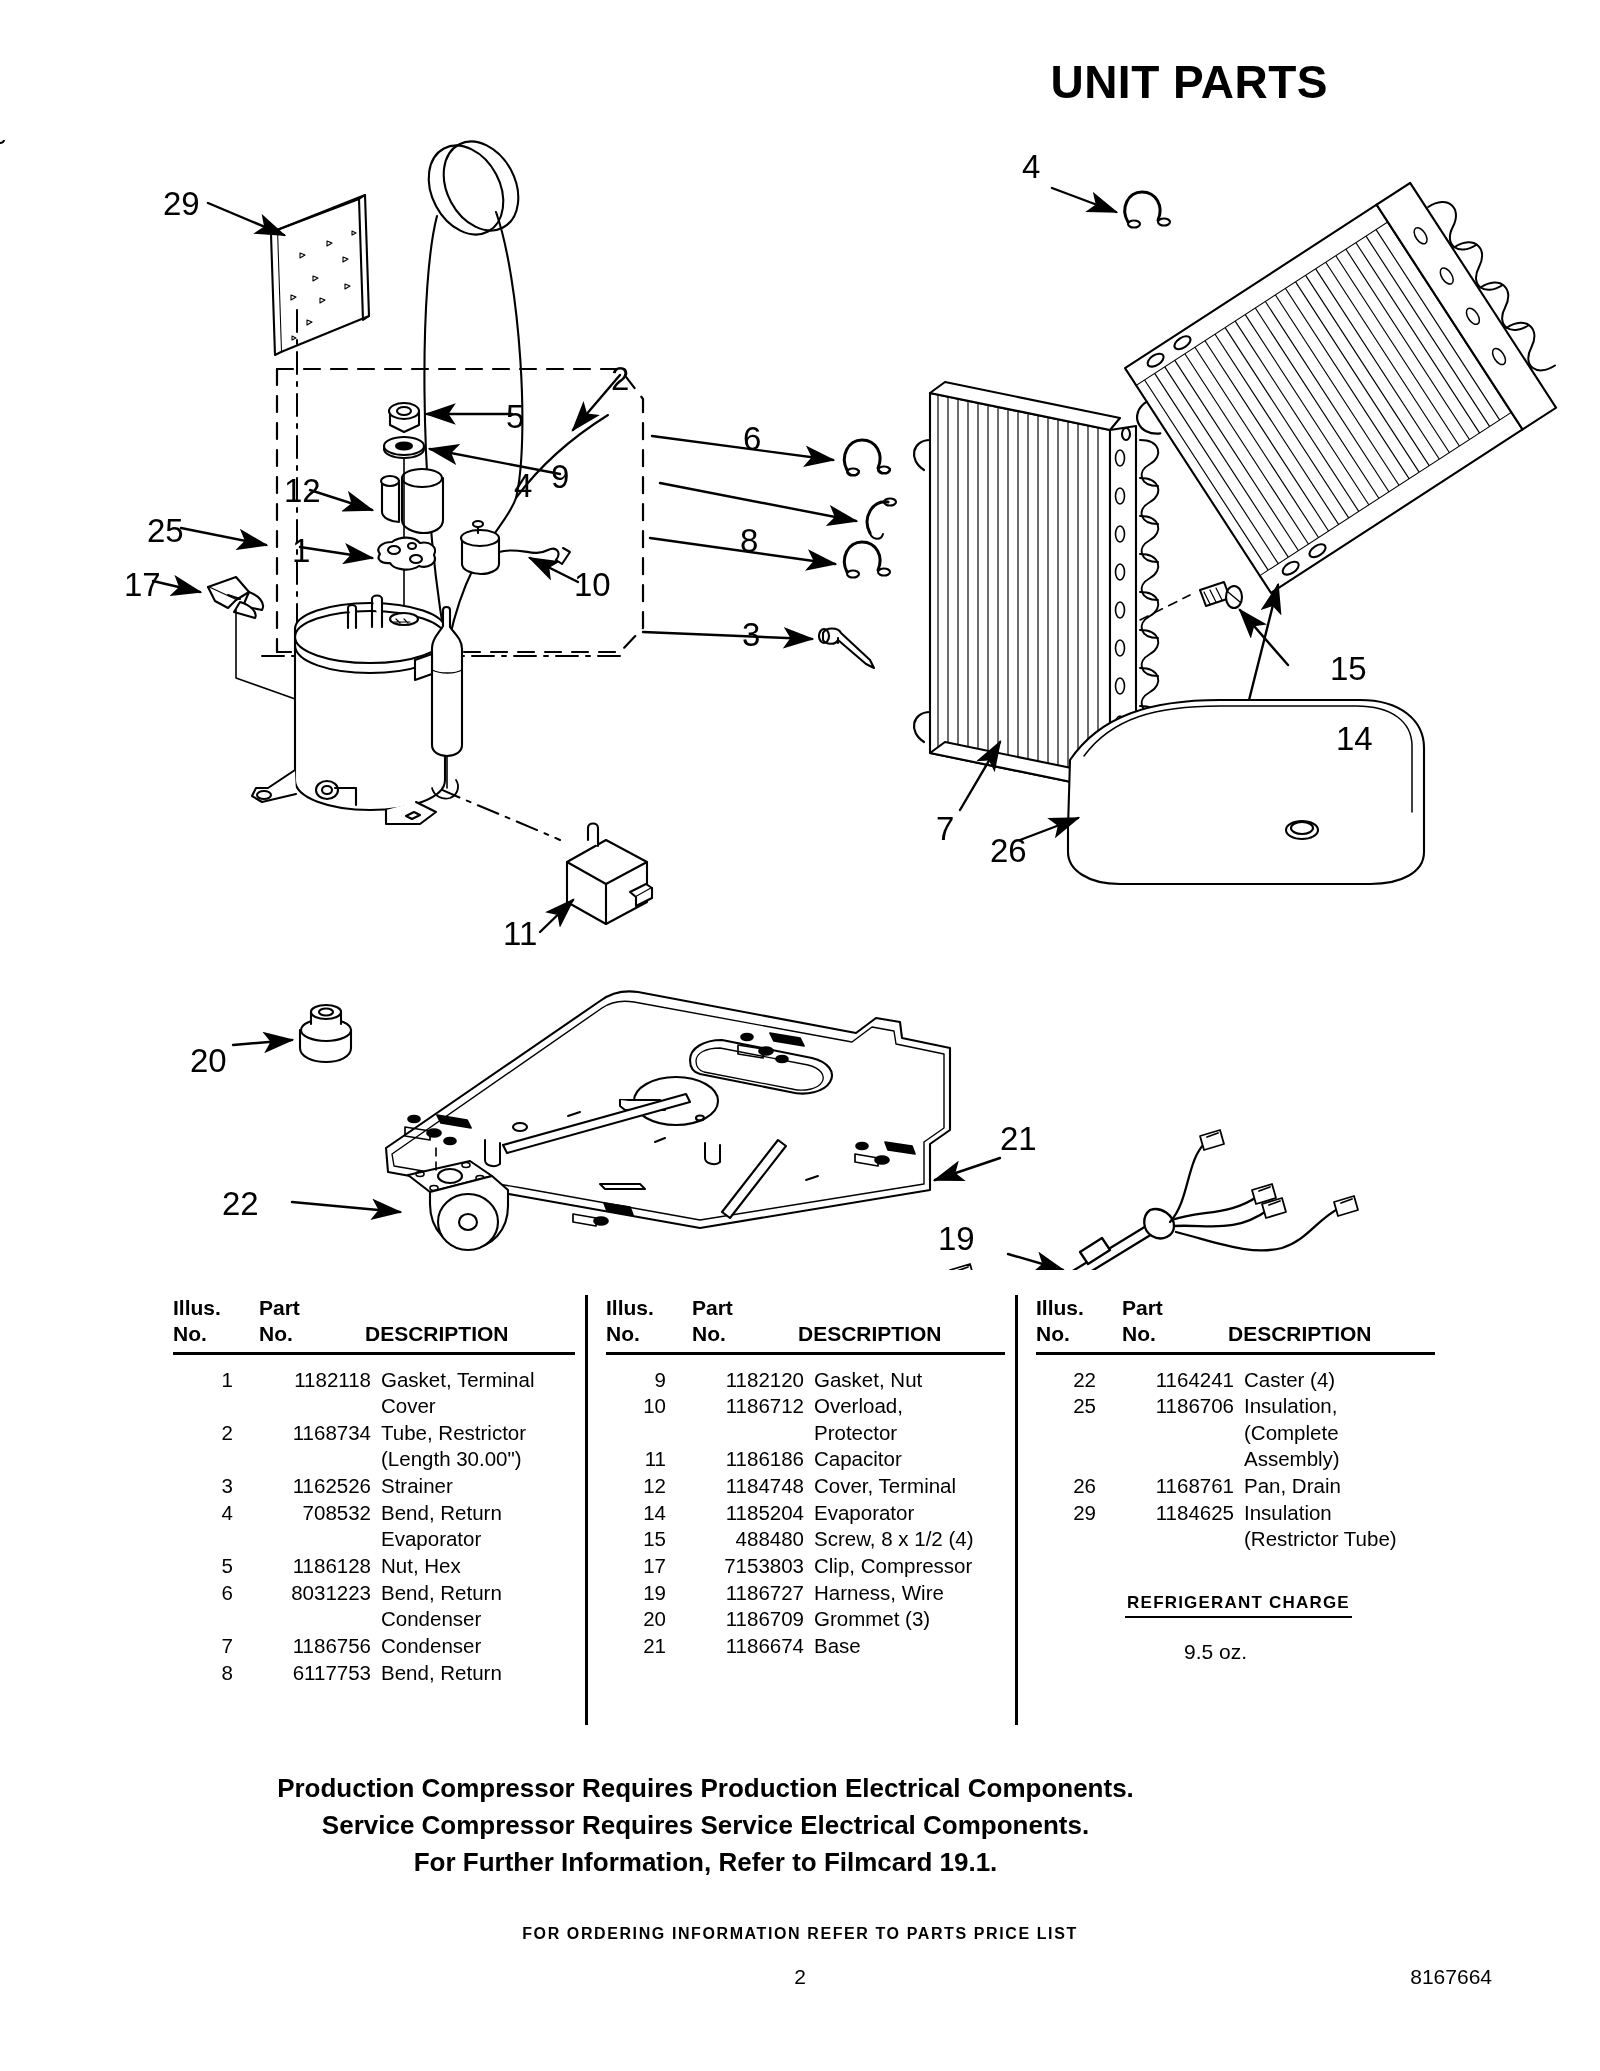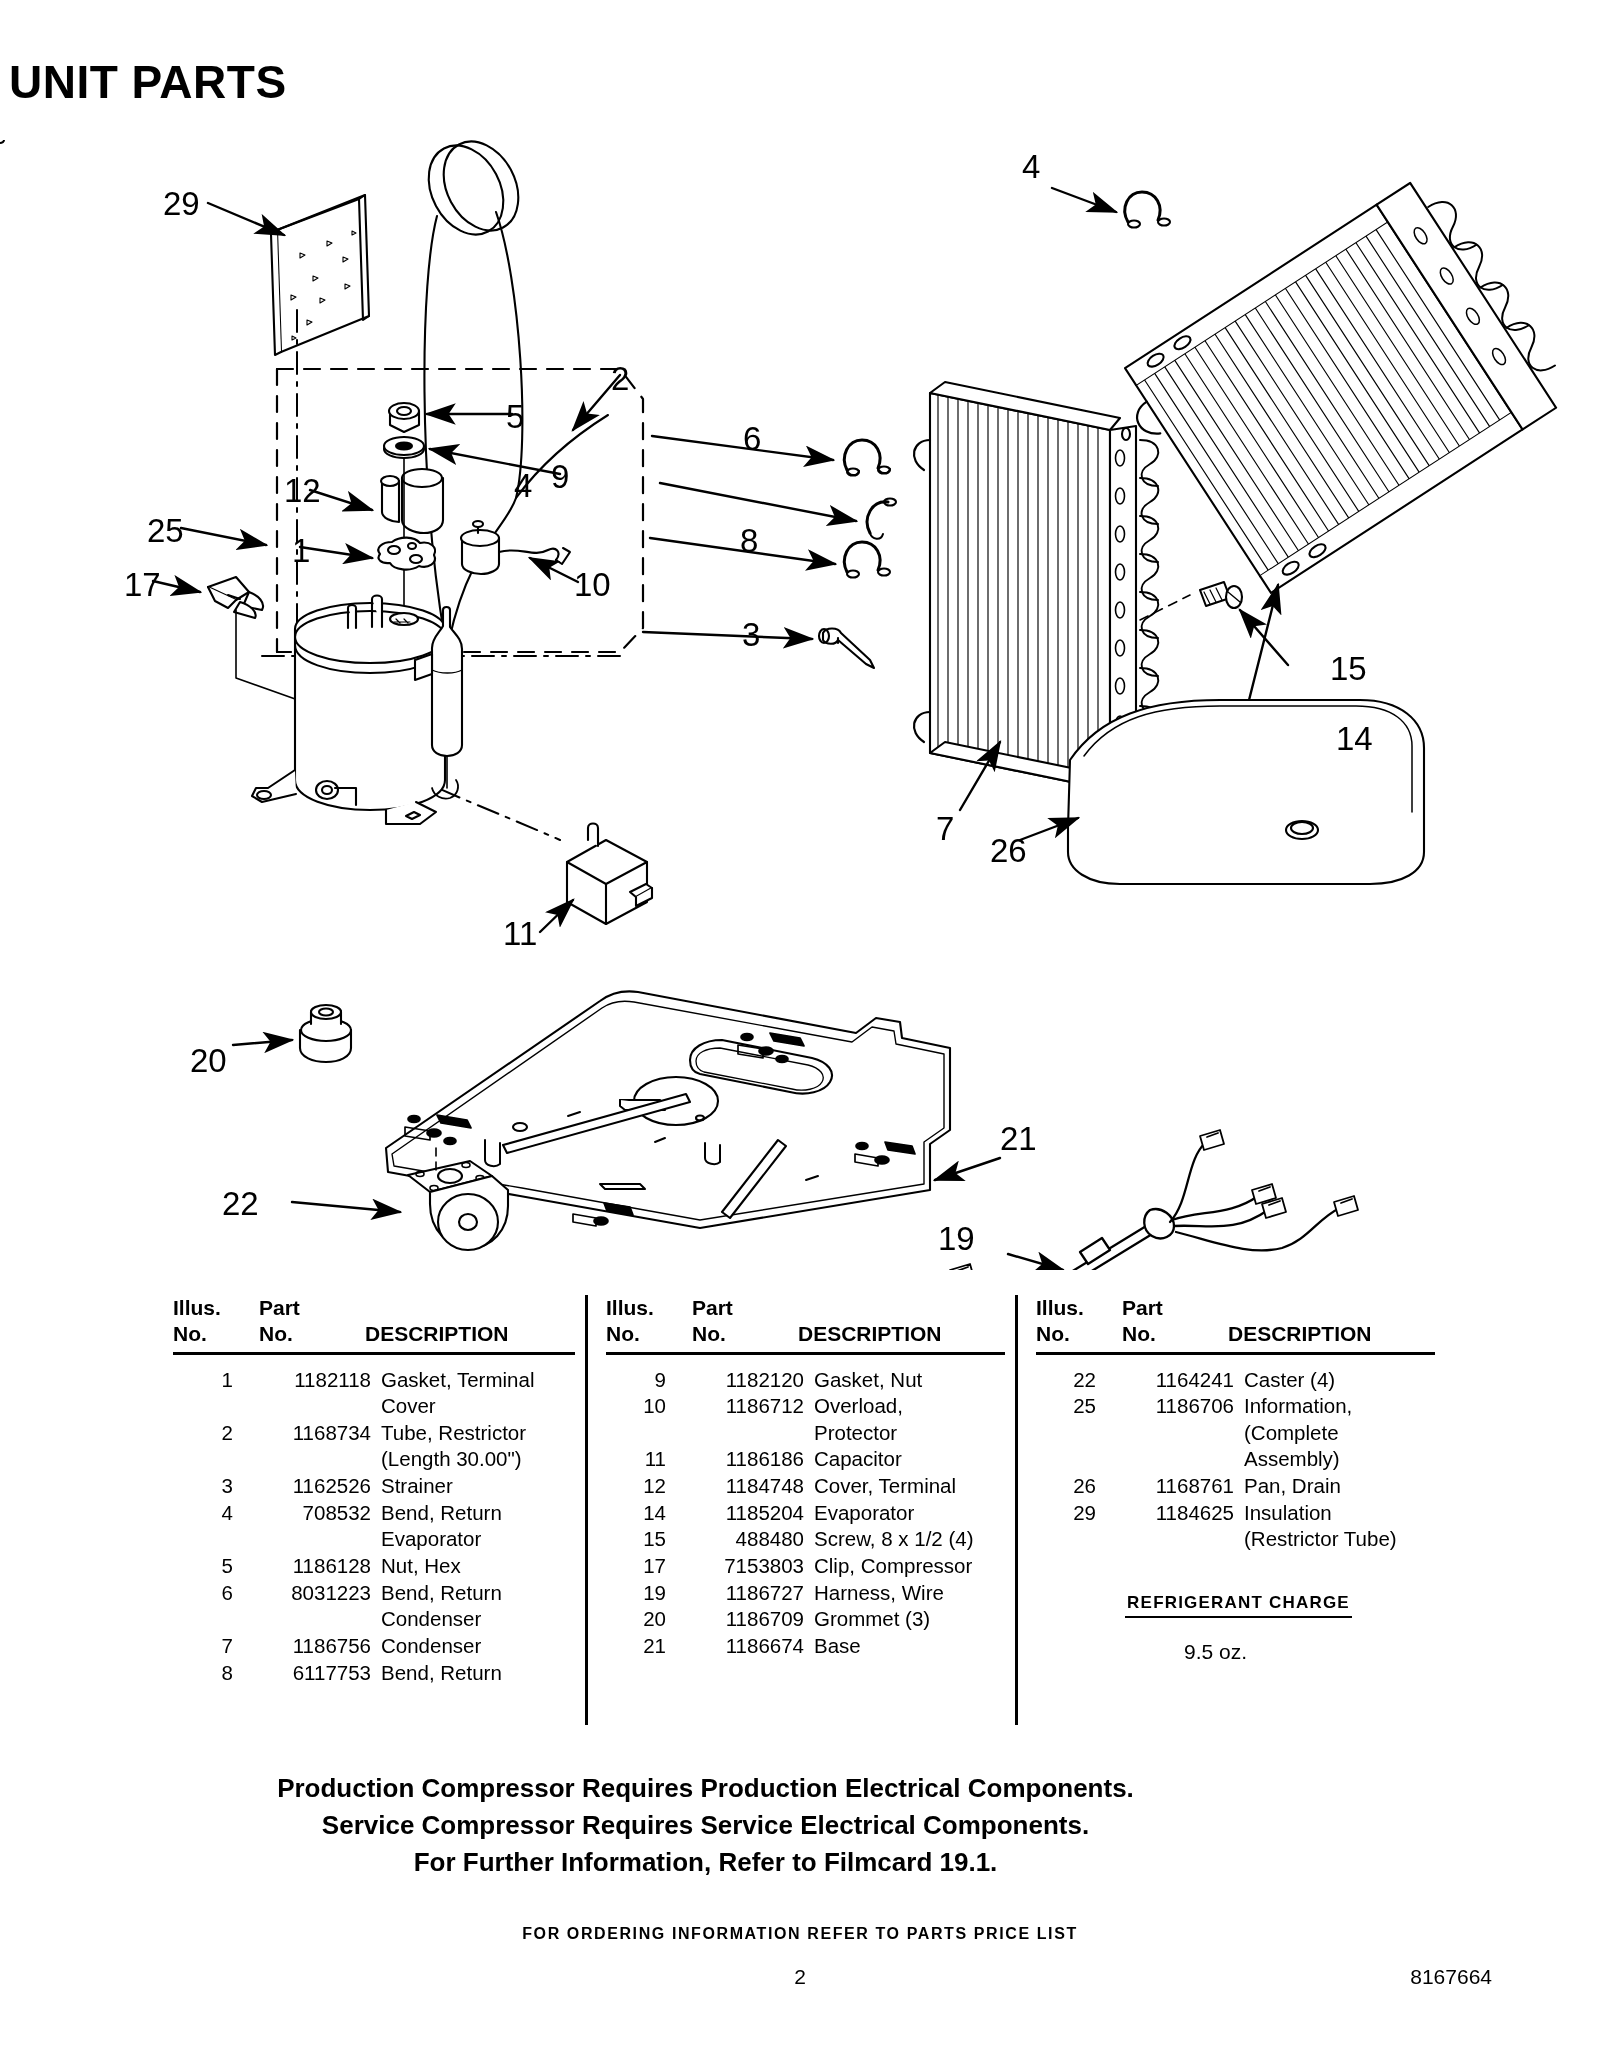--- a/index.html
+++ b/index.html
@@ -19,23 +19,23 @@
   .page {
     position: relative;
     width: 1600px;
     height: 2071px;
   }
 
   
   .header {
     position: absolute;
     top: 58px;
-    left: 9px;
+    left: 16px;
     width: 1312px;
-    text-align: left;
+    text-align: right;
   }
   .doc-title {
     font-size: 46px;
     font-weight: bold;
     letter-spacing: 0.5px;
     line-height: 1.05;
     margin: 0;
   }
   .doc-subtitle {
     font-size: 25px;
@@ -792,21 +792,21 @@
       <div class="head-rule" data-name="header-rule"></div>
       <div class="rows" data-name="parts-rows-3">
         <div class="prow" data-name="table-row">
             <div class="p-illus">22</div>
             <div class="p-part">1164241</div>
             <div class="p-desc"><span>Caster (4)</span></div>
           </div>
         <div class="prow" data-name="table-row">
             <div class="p-illus">25</div>
             <div class="p-part">1186706</div>
-            <div class="p-desc"><span>Information,</span><span class="cont">(Complete</span><span class="cont">Assembly)</span></div>
+            <div class="p-desc"><span>Insulation,</span><span class="cont">(Complete</span><span class="cont">Assembly)</span></div>
           </div>
         <div class="prow" data-name="table-row">
             <div class="p-illus">26</div>
             <div class="p-part">1168761</div>
             <div class="p-desc"><span>Pan, Drain</span></div>
           </div>
         <div class="prow" data-name="table-row">
             <div class="p-illus">29</div>
             <div class="p-part">1184625</div>
             <div class="p-desc"><span>Insulation</span><span class="cont">(Restrictor Tube)</span></div>

